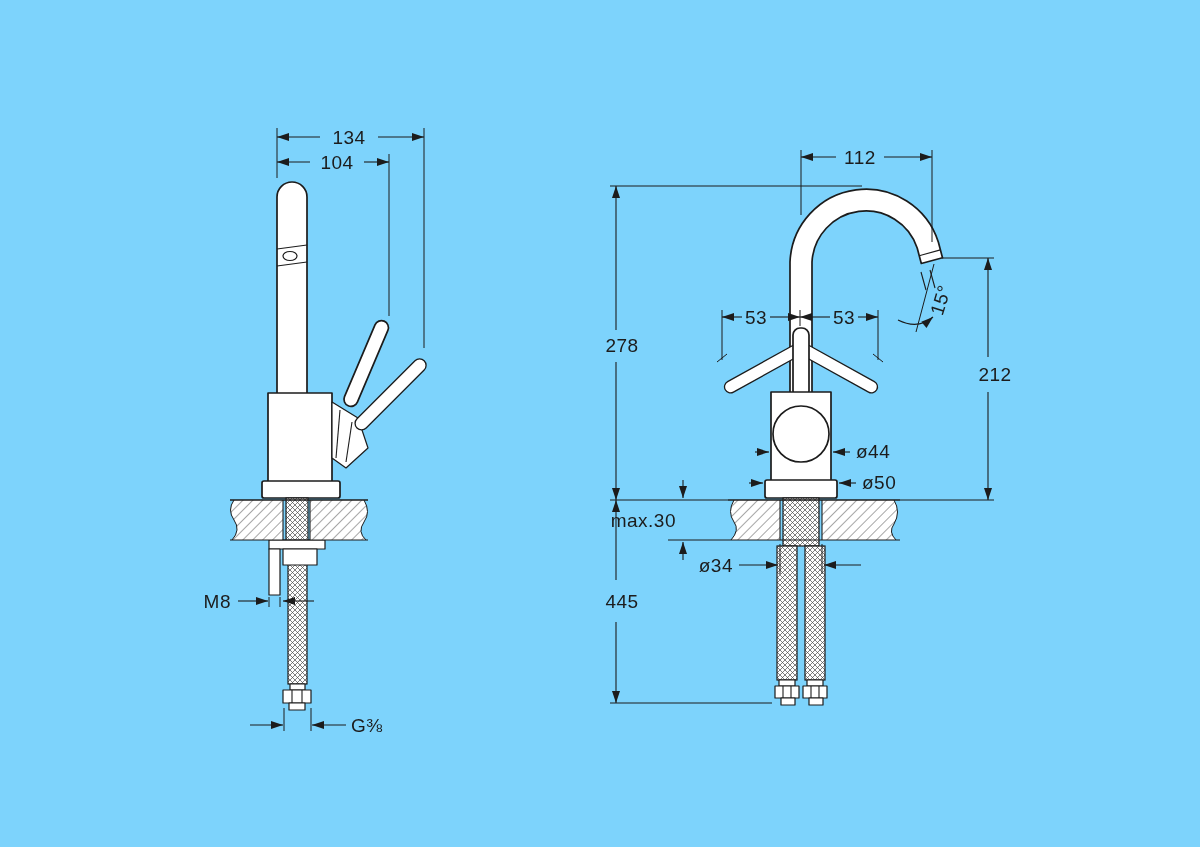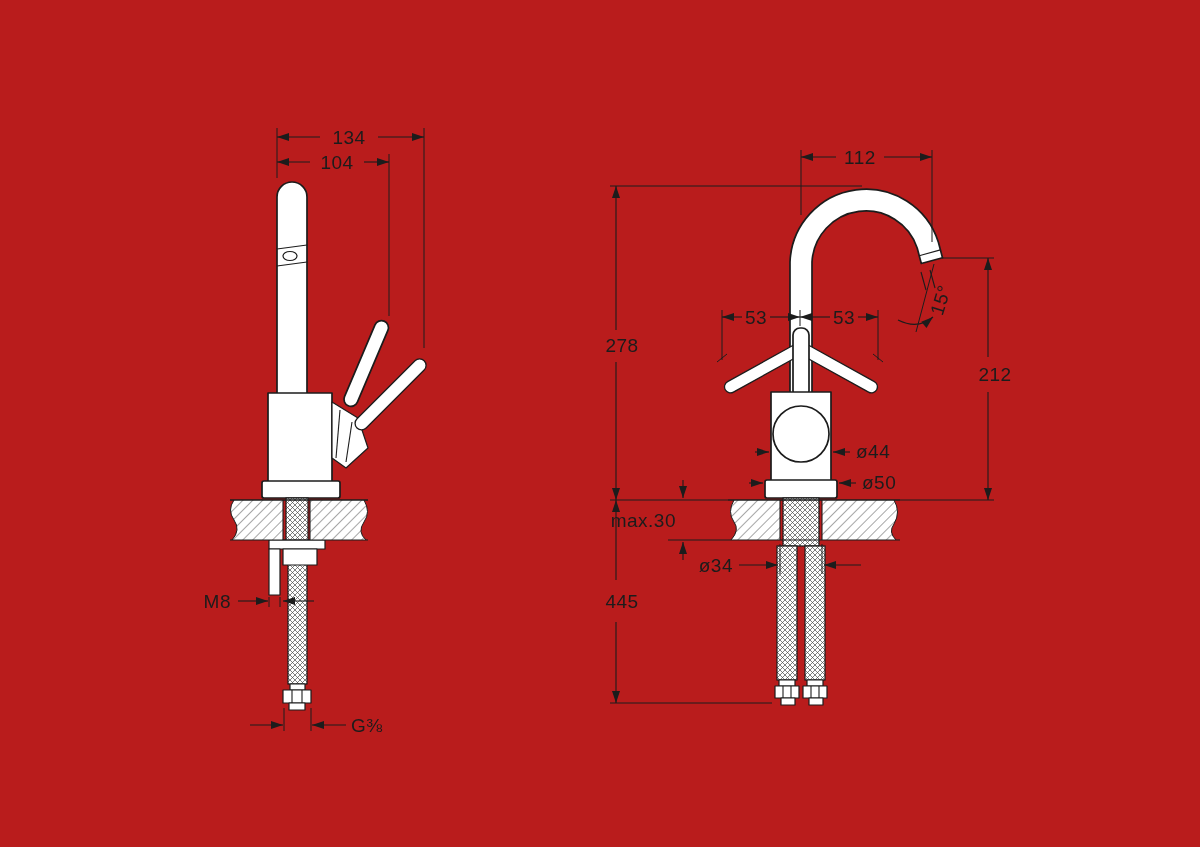--- a/index.html
+++ b/index.html
@@ -1,16 +1,16 @@
 <!DOCTYPE html>
 <html><head>
 <meta charset="utf-8">
 <style>
   html,body{margin:0;padding:0;background:#ffffff;}
-  .page{width:1200px;height:847px;background:#b91c1c;position:relative;overflow:hidden;}
+  .page{width:1200px;height:847px;background:#7dd3fc;position:relative;overflow:hidden;}
   svg{display:block;}
   .part{fill:#ffffff;stroke:#1c1c1c;stroke-width:1.7;stroke-linejoin:round;}
   .detail{fill:#ffffff;stroke:#1c1c1c;stroke-width:1.2;stroke-linejoin:round;}
   .edge{fill:none;stroke:#1c1c1c;stroke-width:1.7;}
   .thin{fill:none;stroke:#1c1c1c;stroke-width:1.1;}
   .ext{fill:none;stroke:#1c1c1c;stroke-width:1;}
   .dim{fill:none;stroke:#1c1c1c;stroke-width:1.1;}
   .hatchfill{fill:url(#hatch);stroke:none;}
   .braidrect{fill:url(#braid);stroke:#1c1c1c;stroke-width:1.2;}
   text.dimtxt{fill:#1c1c1c;font:19px "Liberation Sans","DejaVu Sans",sans-serif;letter-spacing:.5px;}

